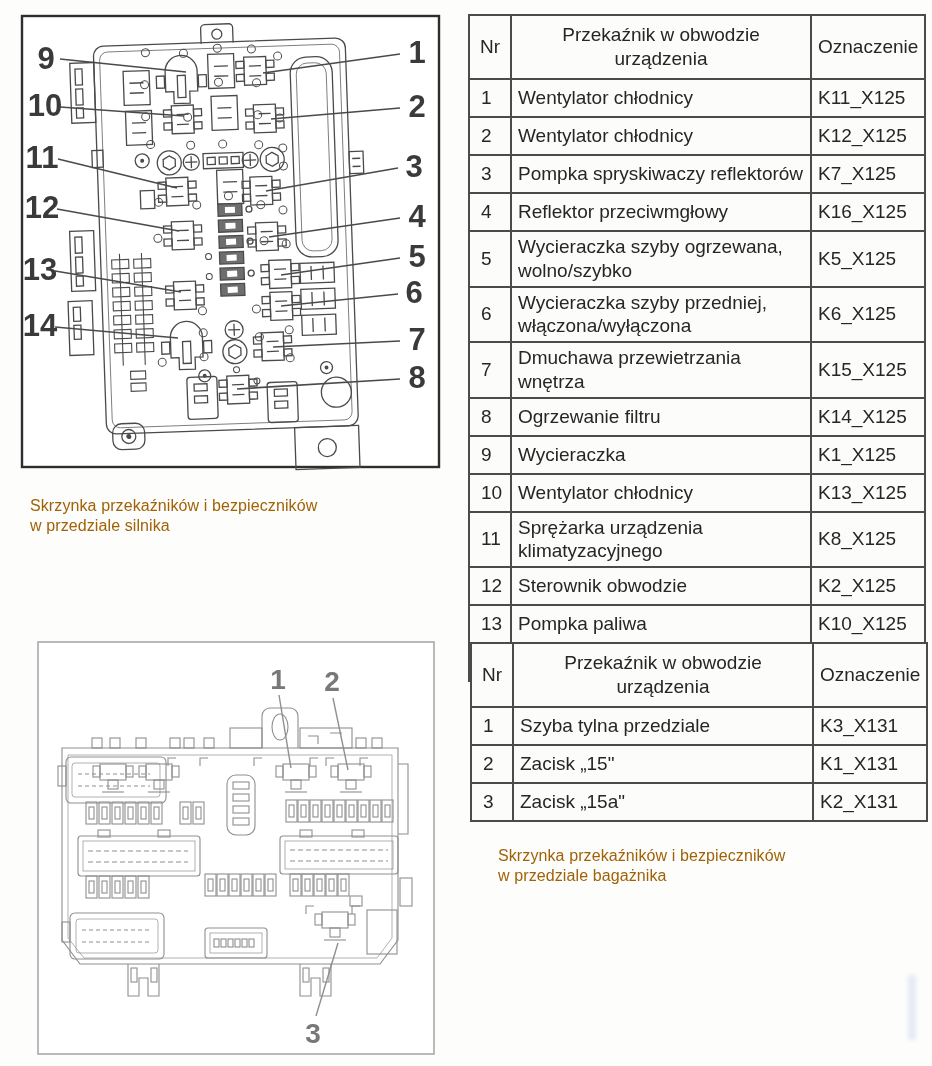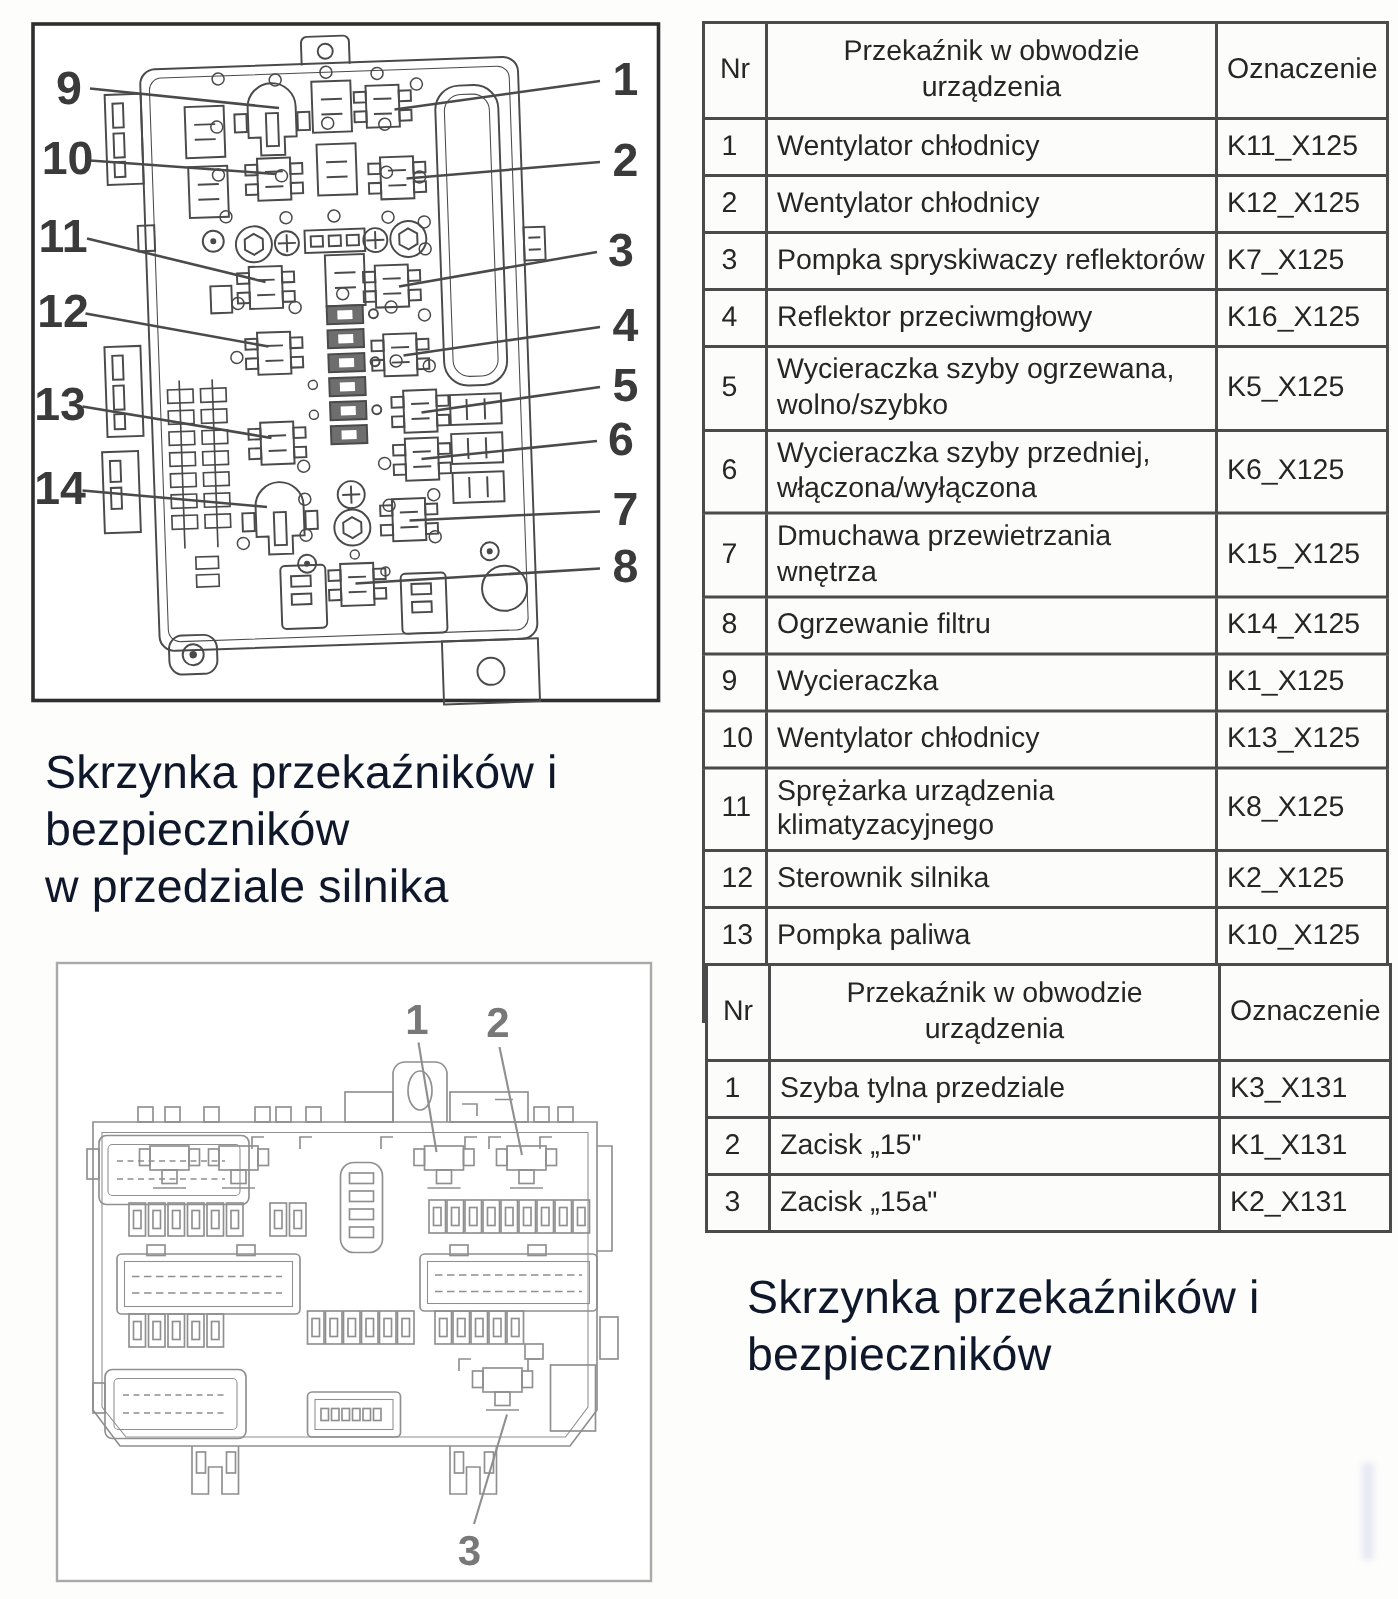--- a/index.html
+++ b/index.html
@@ -3,21 +3,21 @@
 <meta charset="utf-8">
 <style>
   html,body{margin:0;padding:0;}
   body{
     width:932px;height:1066px;position:relative;overflow:hidden;
     background:#fdfdfc;
     font-family:"Liberation Sans","DejaVu Sans",sans-serif;
     color:#222;
   }
   svg.art{position:absolute;left:0;top:0;width:932px;height:1066px;}
-  .caption{position:absolute;font-size:31px;line-height:1.22;color:#0f172a;letter-spacing:0.1px;}
+  .caption{position:absolute;font-size:16px;line-height:1.22;color:#a16207;letter-spacing:0.1px;}
   .cap1{left:30px;top:496px;width:440px;}
   .cap2{left:498px;top:846px;width:430px;}
   table.t{position:absolute;border-collapse:collapse;background:#fcfcfb;table-layout:fixed;}
   .t1{left:468px;top:14px;}
   .t2{left:470px;top:642px;}
   table.t th,table.t td{
     border:2px solid #4b4b4b;font-size:19px;line-height:1.25;
     padding:3px 6px;vertical-align:middle;font-weight:normal;color:#262626;
   }
   table.t th{text-align:center;height:56px;}
@@ -514,21 +514,21 @@
       </tr>
 
       <tr>
         <td class="nr">11</td>
         <td>Sprężarka urządzenia klimatyzacyjnego</td>
         <td>K8_X125</td>
       </tr>
 
       <tr>
         <td class="nr">12</td>
-        <td>Sterownik silnika</td>
+        <td>Sterownik obwodzie</td>
         <td>K2_X125</td>
       </tr>
 
       <tr>
         <td class="nr">13</td>
         <td>Pompka paliwa</td>
         <td>K10_X125</td>
       </tr>
 
       <tr>
@@ -573,13 +573,14 @@
       </tr>
     </tbody>
 </table>
 
 <div class="caption cap1">
   <div>Skrzynka przekaźników i bezpieczników</div>
   <div>w przedziale silnika</div>
 </div>
 <div class="caption cap2">
   <div>Skrzynka przekaźników i bezpieczników</div>
+  <div>w przedziale bagażnika</div>
 </div>
 
 </body></html>

